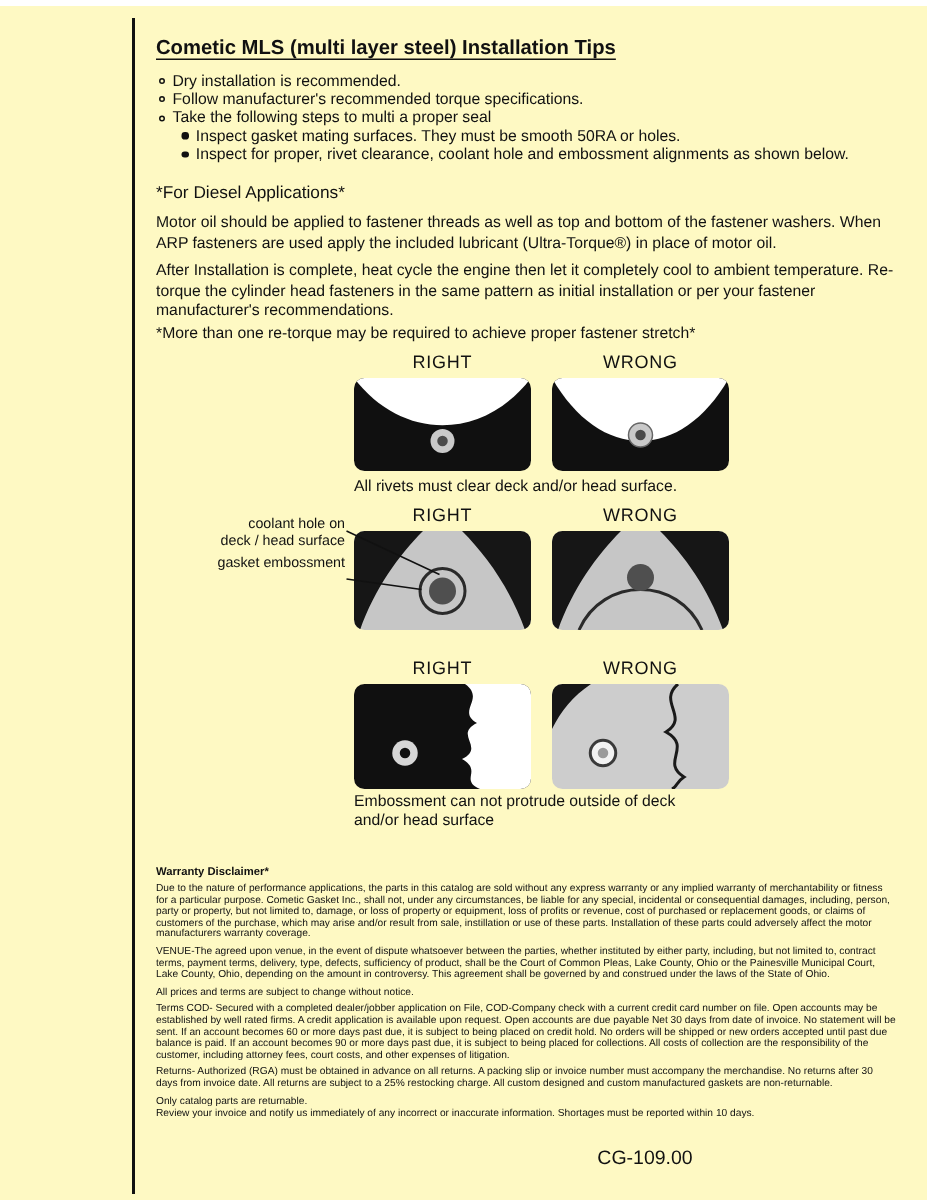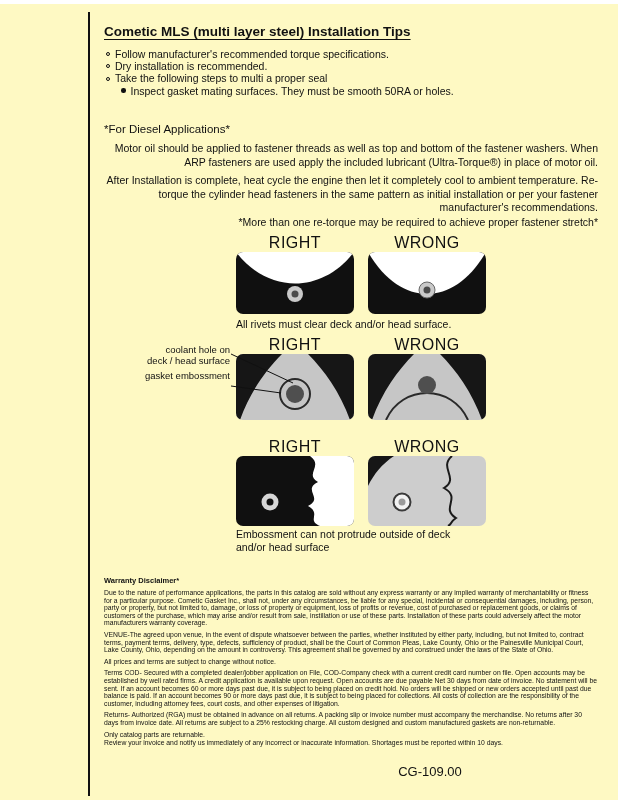--- a/index.html
+++ b/index.html
@@ -12,28 +12,28 @@
   .title { position:absolute; left:104px; top:20px; font-size:13.5px; font-weight:bold;
            text-decoration:underline; text-underline-offset:3px; white-space:nowrap; }
 
   .tips { position:absolute; left:106px; top:44px; font-size:10.5px; }
   .tip { display:flex; align-items:center; gap:5px; line-height:12.2px; }
   .tip.sub { margin-left:15px; }
   .ob { flex:0 0 auto; width:4px; height:4px; border:1px solid #111; border-radius:50%; }
   .fb { flex:0 0 auto; width:4.5px; height:4.5px; background:#111; border-radius:50%; }
 
   .dheading { position:absolute; left:104px; top:119px; font-size:11.5px; font-weight:normal; }
-  .para { position:absolute; left:104px; width:494px; font-size:10.5px; line-height:13.5px;text-align:right; }
+  .para { position:absolute; left:104px; width:494px; font-size:10.5px; line-height:13.5px; }
   .para1 { top:138px; }
   .para2 { top:170px; }
   .para3 { top:212px; }
 
   .diagrams { position:absolute; left:0; top:228px; width:618px; height:322px; }
   .col1 { left:236px; } .col2 { left:368px; }
-  .hdr { position:absolute; width:118px; text-align:center; font-size:16px; letter-spacing:0.5px; }
+  .hdr { position:absolute; width:118px; text-align:center; font-size:12px; letter-spacing:0.5px; }
   .r1h { top:2px; } .r2h { top:104px; } .r3h { top:206px; }
   .panel { position:absolute; width:118px; border-radius:7px; overflow:hidden; }
   .p1 { top:20px; height:62px; }
   .p2 { top:122px; height:66px; }
   .p3 { top:224px; height:70px; }
   .panel svg { display:block; width:100%; height:100%; }
   .cap { position:absolute; left:236px; font-size:10.5px; }
   .cap1 { top:86px; }
   .cap2 { top:192px; }
   .cap3 { top:296px; width:245px; line-height:13px; }
@@ -55,33 +55,37 @@
 
 <div id="page">
 
   <div class="rule"></div>
 
   <div class="title">Cometic MLS (multi layer steel) Installation Tips</div>
 
   <div class="tips">
     <div class="tip">
       <span class="ob"></span>
-      <span>Follow manufacturer's recommended torque specifications.</span>
+      <span>Dry installation is recommended.</span>
     </div>
     <div class="tip">
       <span class="ob"></span>
-      <span>Dry installation is recommended.</span>
+      <span>Follow manufacturer's recommended torque specifications.</span>
     </div>
     <div class="tip">
       <span class="ob"></span>
       <span>Take the following steps to multi a proper seal</span>
     </div>
     <div class="tip sub">
       <span class="fb"></span>
       <span>Inspect gasket mating surfaces.  They must be smooth 50RA or holes.</span>
+    </div>
+    <div class="tip sub">
+      <span class="fb"></span>
+      <span>Inspect for proper, rivet clearance, coolant hole and embossment alignments as shown below.</span>
     </div>
   </div>
 
   <div class="dheading">*For Diesel Applications*</div>
   <div class="para para1">Motor oil should be applied to fastener threads as well as top and bottom of the fastener washers. When ARP fasteners are used apply the included lubricant (Ultra-Torque®) in place of motor oil.</div>
   <div class="para para2">After Installation is complete, heat cycle the engine then let it completely cool to ambient temperature. Re-torque the cylinder head fasteners in the same pattern as initial installation or per your fastener manufacturer's recommendations.</div>
   <div class="para para3">*More than one re-torque may be required to achieve proper fastener stretch*</div>
 
   <div class="diagrams">
 

